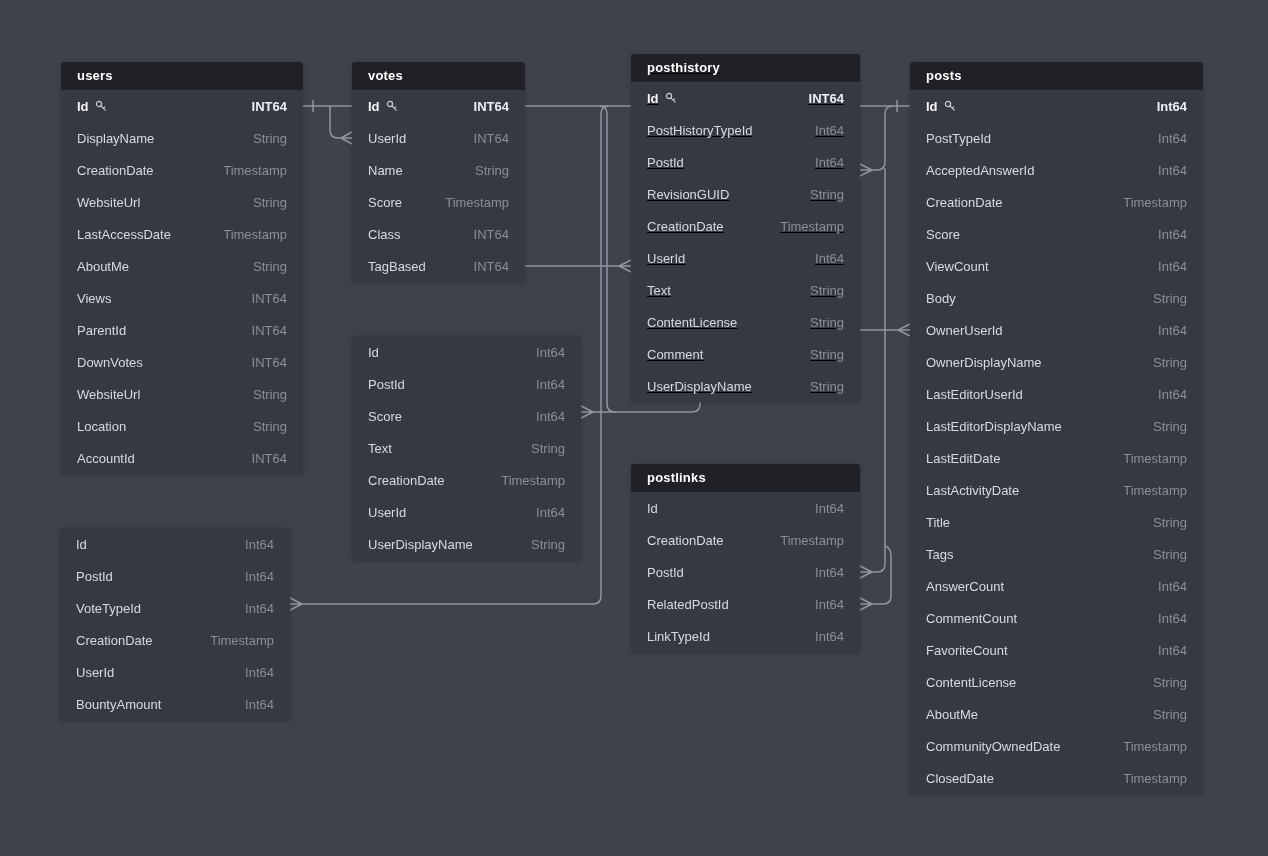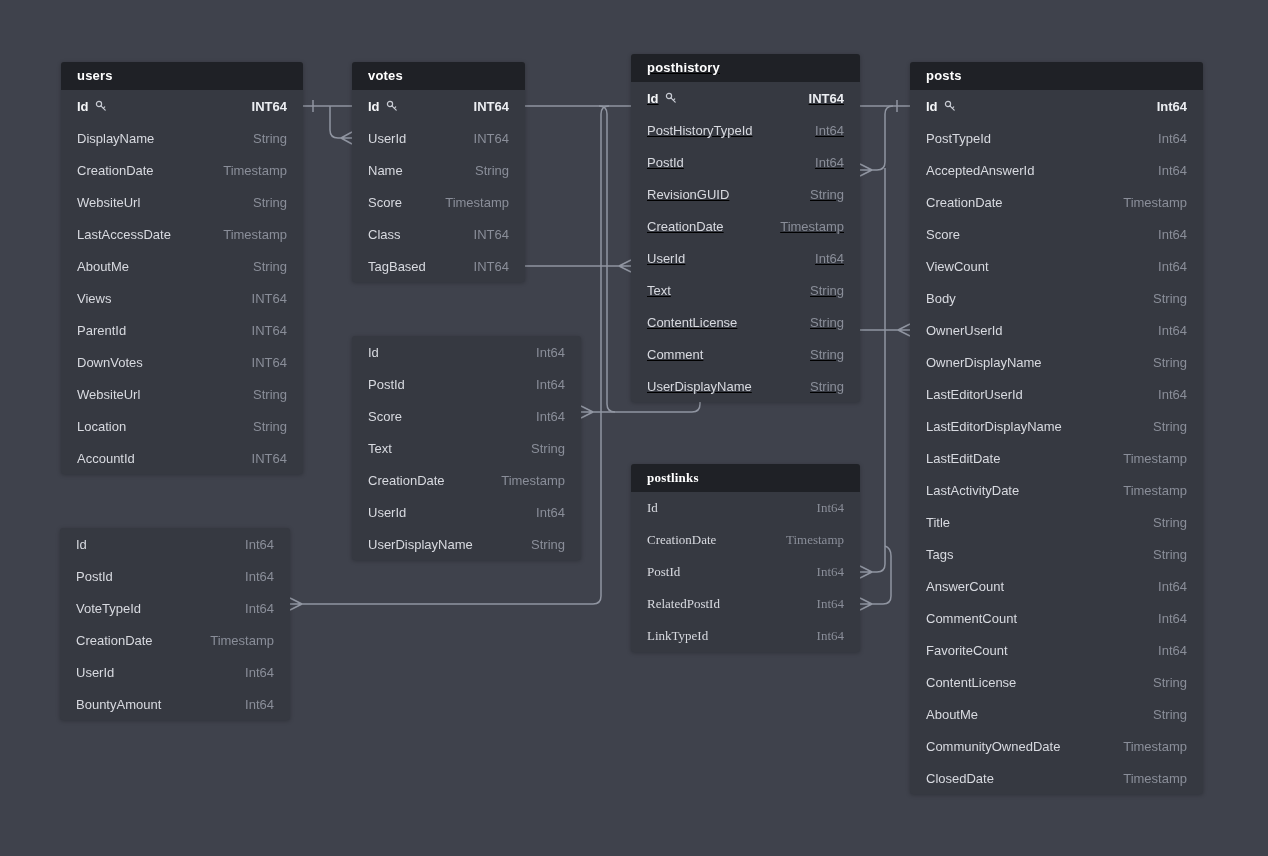--- a/index.html
+++ b/index.html
@@ -484,21 +484,21 @@
           </span>
           <span class="col-type">Int64</span>
         </div>
         <div class="table-row">
           <span class="col-name">
             <span>UserDisplayName</span>
           </span>
           <span class="col-type">String</span>
         </div>
       </div>
-      <div class="table-card" style="left: 631px; top: 464px; width: 229px; font-family: Liberation Serif, serif;">
+      <div class="table-card" style="left: 631px; top: 464px; width: 229px;">
         <div class="table-header">postlinks</div>
         <div class="table-row">
           <span class="col-name">
             <span>Id</span>
           </span>
           <span class="col-type">Int64</span>
         </div>
         <div class="table-row">
           <span class="col-name">
             <span>CreationDate</span>

